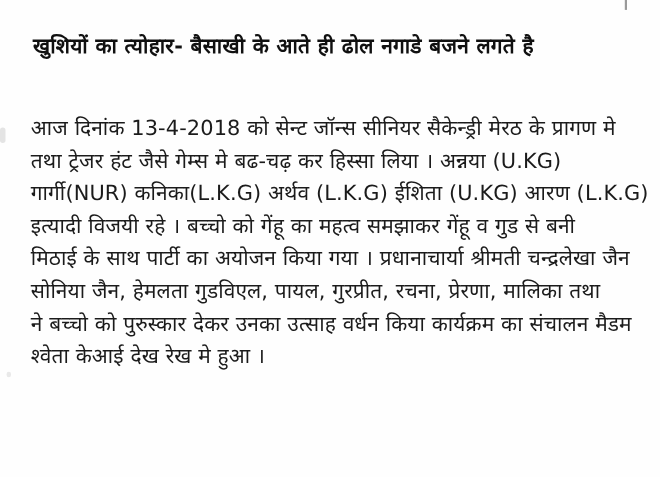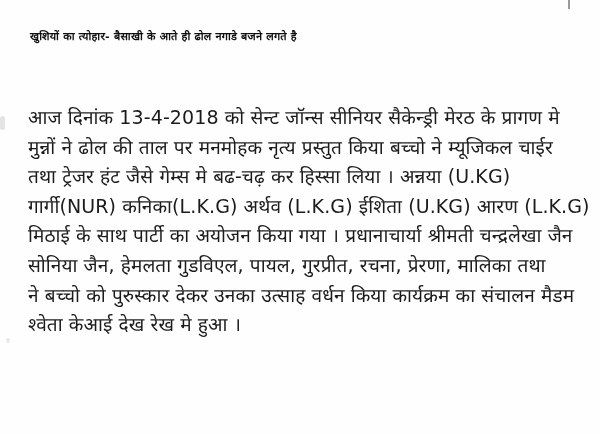--- a/index.html
+++ b/index.html
@@ -14,21 +14,21 @@
     background: #fefefe;
     overflow: hidden;
     font-family: "DejaVu Sans", "Liberation Sans", sans-serif;
     color: #161616;
   }
   .doc-title {
     position: absolute;
     top: 28px;
     left: 30px;
     right: 20px;
-    font-size: 11px;
+    font-size: 19px;
     font-weight: bold;
     color: #101010;
     letter-spacing: 0.2px;
     white-space: nowrap;
   }
   .doc-body {
     position: absolute;
     top: 103px;
     left: 28px;
     right: 14px;
@@ -73,21 +73,21 @@
 
 <div class="page">
   <div class="scan-artifact-top"></div>
   <div class="scan-smudge-1"></div>
   <div class="scan-smudge-2"></div>
 
   <div class="doc-title">खुशियों का त्योहार- बैसाखी के आते ही ढोल नगाडे बजने लगते है</div>
 
   <div class="doc-body">
     <div class="doc-line">आज दिनांक 13-4-2018 को सेन्ट जॉन्स सीनियर सैकेन्ड्री मेरठ के प्रागण मे</div>
-    <div class="doc-line">मुन्नों ने ढोल की ताल पर मनमोहक नृत्य प्रस्तुत किया बच्चो ने म्यूजिकल चाईर</div>
     <div class="doc-line">तथा ट्रेजर हंट जैसे गेम्स मे बढ-चढ़ कर हिस्सा लिया । अन्नया (U.KG)</div>
     <div class="doc-line">गार्गी(NUR) कनिका(L.K.G) अर्थव (L.K.G) ईशिता (U.KG) आरण (L.K.G)</div>
+    <div class="doc-line">इत्यादी विजयी रहे । बच्चो को गेंहू का महत्व समझाकर गेंहू व गुड से बनी</div>
     <div class="doc-line">मिठाई के साथ पार्टी का अयोजन किया गया । प्रधानाचार्या श्रीमती चन्द्रलेखा जैन</div>
     <div class="doc-line">सोनिया जैन, हेमलता गुडविएल, पायल, गुरप्रीत, रचना, प्रेरणा, मालिका तथा</div>
     <div class="doc-line">ने बच्चो को पुरुस्कार देकर उनका उत्साह वर्धन किया कार्यक्रम का संचालन मैडम</div>
     <div class="doc-line">श्वेता केआई देख रेख मे हुआ ।</div>
   </div>
 </div>
 
 </body></html>

